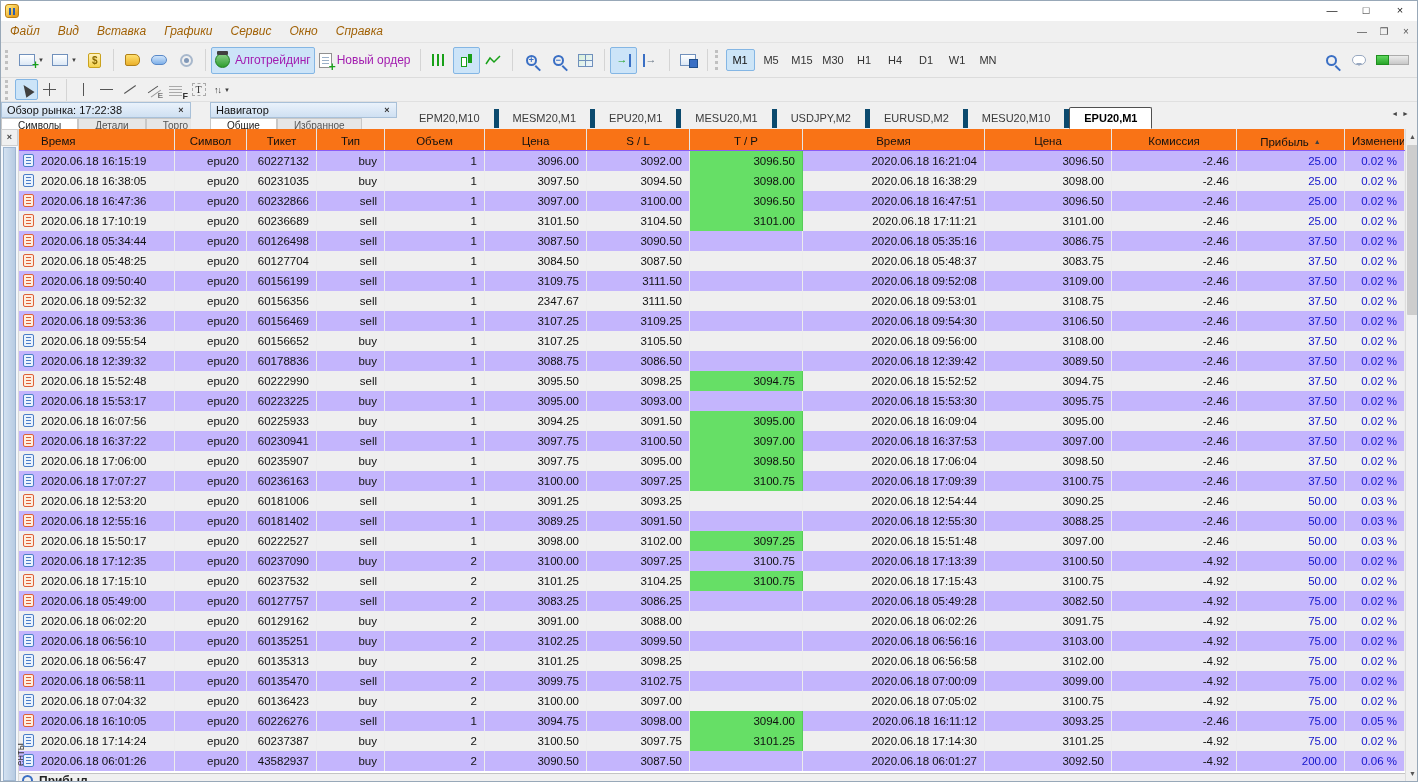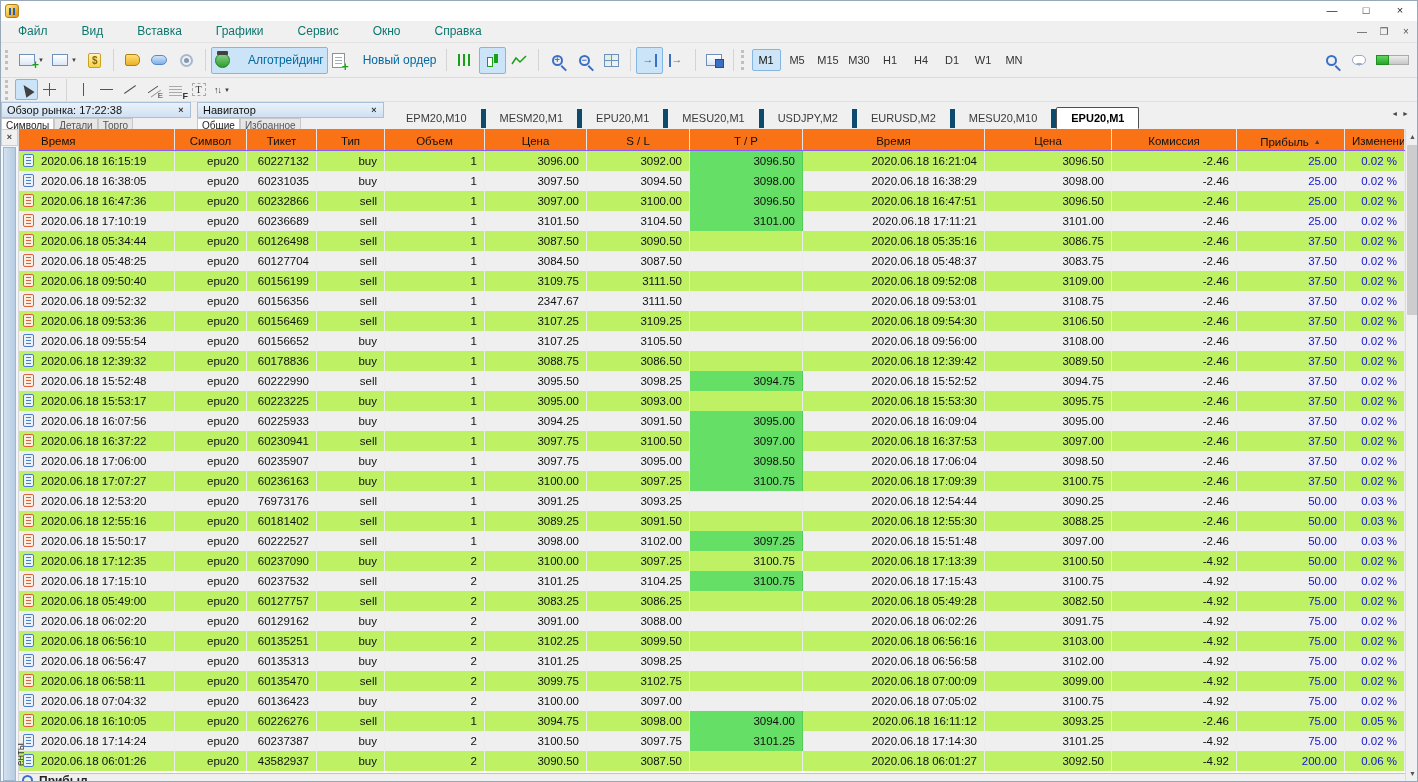--- a/index.html
+++ b/index.html
@@ -12,34 +12,34 @@
   .app-icon { width:14px; height:14px; margin:0 5px 0 4px; border-radius:3px;
     background:linear-gradient(135deg,#ffe070 20%,#e8a020 80%); border:1px solid #b87f18; position:relative; }
   .app-icon::after { content:""; position:absolute; left:3px; top:3px; width:7px; height:7px;
     background:repeating-linear-gradient(90deg,#2a5fae 0 2px,transparent 2px 4px); }
   .title-text { flex:1; white-space:nowrap; overflow:hidden;margin-top:29px; }
   .win-controls { display:flex; }
   .win-btn { width:34px; height:20px; text-align:center; line-height:19px; font-size:11px; color:#222; }
 
   
   .menubar { height:22px; display:flex; align-items:center; font-size:12px; background:#f0f0f0; border-bottom:1px solid #e3e3e3; flex:0 0 auto; }
-  .menu-item { padding:0 17px; line-height:21px; color:#0f766e; }
+  .menu-item { padding:0 9px; line-height:21px; color:#a16207;font-style:italic; }
   .menu-spacer { flex:1; }
   .mdi-btn { width:22px; text-align:center; color:#555; font-size:10px; }
 
   
   .toolbar1 { height:35px; display:flex; align-items:center; background:#f0f0f0; border-bottom:1px solid #dcdcdc; padding-left:2px; flex:0 0 auto; }
   .toolbar2 { height:24px; display:flex; align-items:center; background:#f0f0f0; border-bottom:1px solid #e0e0e0; padding-left:2px; flex:0 0 auto; }
   .grip { width:6px; height:20px; border-left:3px dotted #c0c0c0; margin:0 4px 0 2px; }
   .tbtn { height:27px; min-width:27px; padding:0 3px; display:flex; align-items:center; justify-content:center;
     border:1px solid transparent; border-radius:2px; position:relative; }
   .tbtn2 { height:21px; min-width:23px; }
   .tbtn.selected { background:#cce4f8; border-color:#84b6e4; }
   .tsep { width:1px; height:22px; background:#d4d4d4; margin:0 5px; }
-  .tlabel { font-size:12px; color:#0369a1; margin-left:18px; white-space:nowrap; }
+  .tlabel { font-size:12px; color:#a21caf; margin-left:5px; white-space:nowrap; }
   .caret { font-size:6px; color:#404040; margin-left:3px; }
 
   .ic { display:inline-block; position:relative; }
   .ic-chartbox { width:16px; height:12px; border:1px solid #7090bc; background:linear-gradient(#ffffff,#dce8f5); }
   .ic-plus::after { content:"+"; position:absolute; right:-5px; bottom:-7px; color:#18a018; font-weight:bold; font-size:12px; text-shadow:0 0 1px #fff; }
   .ic-dollar { width:13px; height:15px; border:1px solid #caa21e; border-radius:2px; background:linear-gradient(#fff3c0,#f5d24a); }
   .ic-dollar::after { content:"$"; position:absolute; left:3px; top:1px; font-size:10px; font-weight:bold; color:#8a6a00; }
   .ic-book { width:15px; height:12px; border:1px solid #b08018; background:linear-gradient(#ffe070,#eab02a); border-radius:2px 5px 5px 2px; }
   .ic-cloud { width:16px; height:10px; background:linear-gradient(#cfe4fa,#7fb0e8); border:1px solid #5888c8; border-radius:5px; }
   .ic-signal { width:13px; height:13px; border:2px solid #a8b8cc; border-radius:50%; }
@@ -85,26 +85,26 @@
   .ic-chan  { width:12px; height:1px; background:#555; transform:rotate(-35deg); box-shadow:0 5px 0 #999; }
   .chan-e { position:absolute; right:0; bottom:-1px; font-size:8px; color:#333; }
   .ic-fib { width:13px; height:12px; background:repeating-linear-gradient(transparent 0 2px,#aaa 2px 3px); }
   .fib-f { position:absolute; right:-2px; bottom:-2px; font-size:9px; font-weight:bold; color:#333; }
   .ic-text { width:14px; height:13px; border:1px dashed #aaa; text-align:center; line-height:12px; font-size:10px; font-family:"Liberation Serif",serif; color:#333; }
   .ic-arrows { font-size:9px; letter-spacing:-1px; color:#333; }
 
   
   .dockrow { height:27px; display:flex; background:#f0f0f0; flex:0 0 auto; }
   .dockpanel { display:flex; flex-direction:column; overflow:hidden; }
-  .dock-mw { width:190px; } .dock-nav { width:187px; margin-left:6px; }
+  .dock-mw { width:190px; } .dock-nav { width:187px; margin-left:19px; }
   .phead { height:16px; background:linear-gradient(#eaf2fb,#cfe0f2); border:1px solid #a8c0d8; display:flex; align-items:center; font-size:11px; color:#111; padding:0 3px 0 5px; }
   .phead-title { flex:1; white-space:nowrap; overflow:hidden; }
   .phead-x { width:12px; text-align:center; font-size:9px; font-weight:bold; color:#333; }
   .subtabs { height:11px; display:flex; font-size:10px; color:#555; overflow:hidden; background:#f0f0f0; }
-  .subtab { padding:1px 4px 8px; border:1px solid #c8c8c8; border-bottom:none; background:#e6e6e6; white-space:nowrap; }
+  .subtab { padding:1px 16px 8px; border:1px solid #c8c8c8; border-bottom:none; background:#e6e6e6; white-space:nowrap; }
   .subtab.sel { background:#fff; color:#222; }
   .chart-tabs { flex:1; display:flex; align-items:flex-end; padding-left:8px; font-size:11px; position:relative; }
   .ctab { padding:3px 14px 4px; color:#3a3a3a; border-right:5px solid #0c4a6e; margin-bottom:1px; white-space:nowrap; }
   .ctab.active { background:#fff; border:1px solid #505050; border-bottom:1px solid #fff; font-weight:bold; color:#000; margin-bottom:0; padding:4px 14px 4px; border-radius:2px 2px 0 0; }
   .tabnav { position:absolute; right:4px; top:8px; font-size:7px; color:#444; letter-spacing:4px; }
 
   
   .table-area { flex:1; display:flex; background:#fff; position:relative; overflow:hidden; }
   .left-strip { width:18px; flex:0 0 auto; background:#f4f7fb; position:relative; border-right:1px solid #d8d8d8; }
   .strip-x { height:17px; background:#f0f0f0; border:1px solid #d0d0d0; text-align:center; font-size:9px; font-weight:bold; line-height:15px; color:#444; }
@@ -112,21 +112,21 @@
      background:linear-gradient(90deg,#d3e1f1,#b7cbe2); border:1px solid #9fb6d0; }
   .strip-label { position:absolute; left:14px; bottom:4px; transform:rotate(-90deg); transform-origin:0 0; font-size:10px; color:#333; white-space:nowrap; }
 
   .grid-wrap { width:1386px; flex:0 0 auto; display:flex; flex-direction:column; }
   .thead, .trow { display:grid; grid-template-columns:156px 72px 70px 68px 100px 102px 103px 113px 182px 127px 125px 108px 60px; }
   .thead { height:22px; background:#f97316; border-bottom:1px solid #8b5cf6; font-size:11.5px; color:#111; flex:0 0 auto; }
   .hcell { line-height:25px; padding:0 7px; text-align:center; border-right:1px solid #e6e6e6; white-space:nowrap; overflow:hidden; }
   .hcell.left { text-align:left; padding-left:22px; }
   .sort-arrow { font-size:7px; color:#404040; margin-left:5px; vertical-align:2px; }
   .tbody { flex:1; overflow:hidden; }
-  .trow { height:20px; font-size:11.5px; color:#111; background:#bef264; }
+  .trow { height:20px; font-size:11.5px; color:#111; background:#c4b5fd; }
   .trow:nth-child(even) { background:#efefef; }
   .cell { line-height:20px; padding:0 7px; text-align:right; border-right:1px solid #ececec; white-space:nowrap; overflow:hidden; }
   .cell.time-open { text-align:left; padding-left:22px; position:relative; }
   .deal-ic { position:absolute; left:4px; top:3px; width:11px; height:13px; border-radius:2px; border:1px solid; background:#fff; }
   .deal-ic::after { content:""; position:absolute; left:2px; right:2px; top:2px; height:8px; }
   .deal-ic.buy { border-color:#4a7ec8; background:#eaf2fd; }
   .deal-ic.buy::after { background:repeating-linear-gradient(#4a7ec8 0 1px,transparent 1px 3px); }
   .deal-ic.sell { border-color:#df6038; background:#fdeede; }
   .deal-ic.sell::after { background:repeating-linear-gradient(#df6038 0 1px,transparent 1px 3px); }
   .cell.tp.hl { background:#66df66; border-right-color:#58cc58; }
@@ -612,21 +612,21 @@
             <div class="cell tp hl">3100.75</div>
             <div class="cell">2020.06.18 17:09:39</div>
             <div class="cell">3100.75</div>
             <div class="cell">-2.46</div>
             <div class="cell profit">37.50</div>
             <div class="cell change">0.02 %</div>
           </div>
           <div class="trow">
             <div class="cell time-open">2020.06.18 12:53:20<span class="deal-ic sell"></span></div>
             <div class="cell">epu20</div>
-            <div class="cell">76973176</div>
+            <div class="cell">60181006</div>
             <div class="cell">sell</div>
             <div class="cell">1</div>
             <div class="cell">3091.25</div>
             <div class="cell">3093.25</div>
             <div class="cell tp"></div>
             <div class="cell">2020.06.18 12:54:44</div>
             <div class="cell">3090.25</div>
             <div class="cell">-2.46</div>
             <div class="cell profit">50.00</div>
             <div class="cell change">0.03 %</div>

